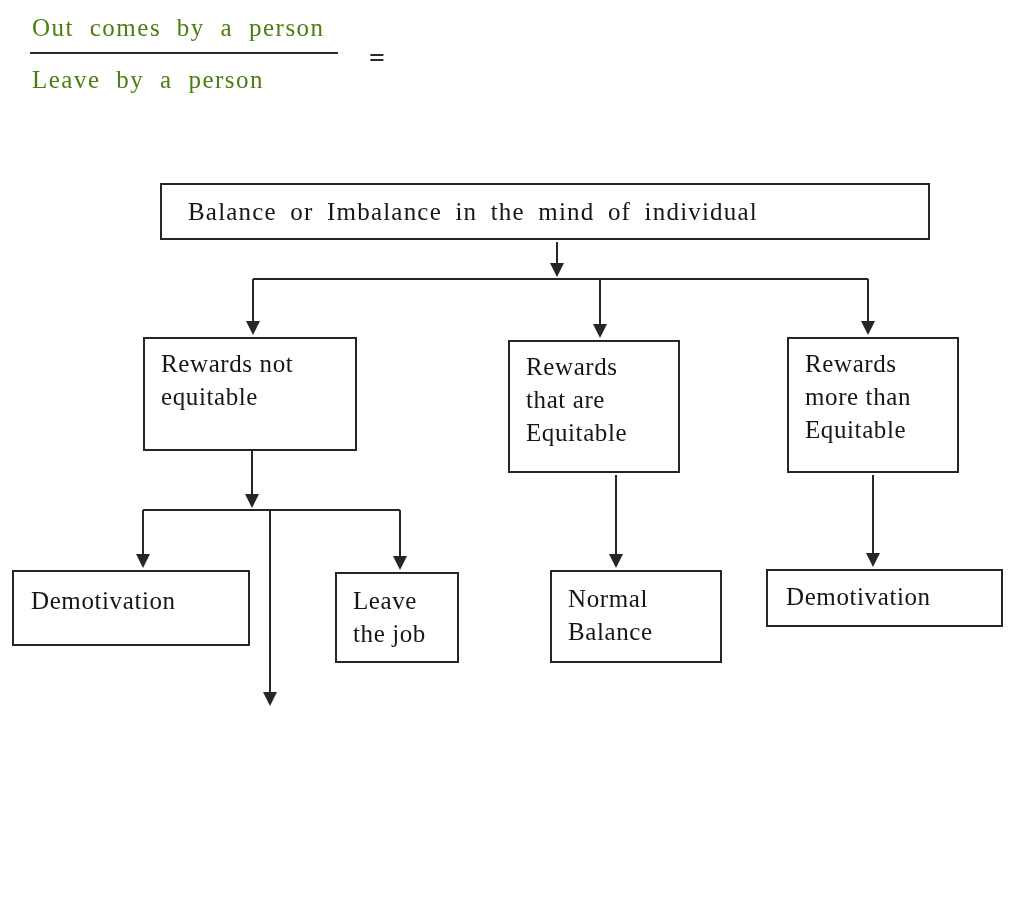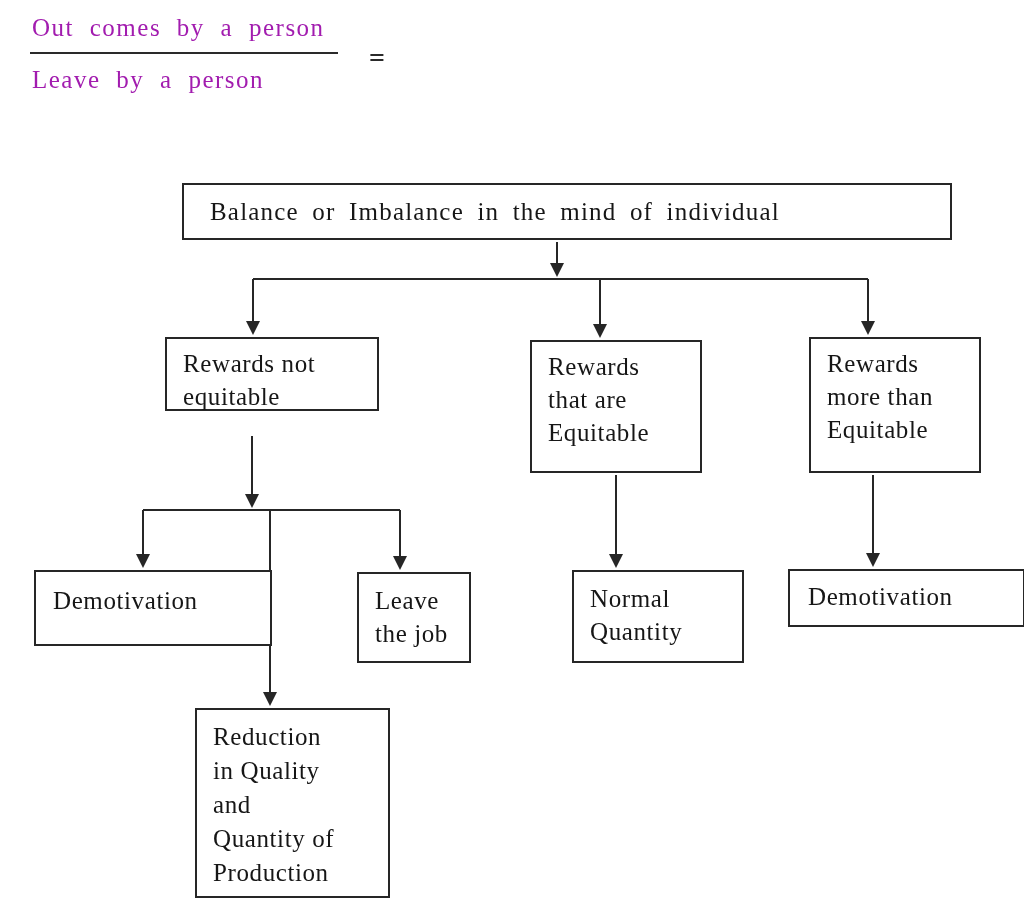--- a/index.html
+++ b/index.html
@@ -12,21 +12,21 @@
     color: #161616;
     overflow: hidden;
   }
 
   
   .fraction {
     position: absolute;
     font-size: 25px;
     letter-spacing: 1.5px;
     word-spacing: 8px;
-    color: #a21caf;
+    color: #4d7c0f;
   }
   .frac-left  { left: 30px;  top: 12px; width: 308px; }
   .frac-right { left: 443px; top: 12px; width: 412px; }
   .numerator   { padding: 2px 0 10px 2px; white-space: nowrap; }
   .frac-bar    { border: 0; border-top: 2px solid #2a2a2a; margin: 0; }
   .denominator { padding: 12px 0 0 2px; white-space: nowrap; }
   .equals-sign {
     position: absolute; left: 369px; top: 42px;
     font-size: 28px; font-weight: bold; color: #2a2a2a;
   }
@@ -34,34 +34,33 @@
   
   .box {
     position: absolute;
     box-sizing: border-box;
     border: 2px solid #262626;
     background: #ffffff;
     font-size: 25px;
     line-height: 33px;
     letter-spacing: 0.6px;
     white-space: pre-line;
-    margin-left: 22px;
   }
   .box-balance {
     left: 160px; top: 183px; width: 770px; height: 57px;
     display: flex; align-items: center;
     padding-left: 26px;
     white-space: nowrap;
     letter-spacing: 1.2px; word-spacing: 6px;
   }
-  .box-not-equitable   { left: 143px; top: 337px; width: 214px; height: 74px;  padding: 8px 0 0 16px; }
+  .box-not-equitable   { left: 143px; top: 337px; width: 214px; height: 114px;  padding: 8px 0 0 16px; }
   .box-equitable       { left: 508px; top: 340px; width: 172px; height: 133px; padding: 8px 0 0 16px; }
   .box-more-equitable  { left: 787px; top: 337px; width: 172px; height: 136px; padding: 8px 0 0 16px; }
   .box-demotiv-left    { left: 12px;  top: 570px; width: 238px; height: 76px;  padding: 12px 0 0 17px; }
-  .box-leave-job       { left: 335px; top: 572px; width: 114px; height: 91px;  padding: 10px 0 0 16px; font-family: Liberation Serif, serif; }
+  .box-leave-job       { left: 335px; top: 572px; width: 124px; height: 91px;  padding: 10px 0 0 16px; font-family: Liberation Serif, serif; }
   .box-normal-reaction { left: 550px; top: 570px; width: 172px; height: 93px;  padding: 10px 0 0 16px; }
   .box-demotiv-right   { left: 766px; top: 569px; width: 237px; height: 58px;  padding: 9px 0 0 18px; }
   .box-reduction       { left: 173px; top: 708px; width: 195px; height: 190px; padding: 10px 0 0 16px; line-height: 34px; }
 
   .connector-overlay {
     position: absolute; left: 0; top: 0;
     width: 1024px; height: 914px;
     pointer-events: none;
   }
 </style>
@@ -109,22 +108,17 @@
 that are
 Equitable</div>
   <div class="box box-more-equitable">Rewards
 more than
 Equitable</div>
 
   <div class="box box-demotiv-left">Demotivation</div>
   <div class="box box-leave-job">Leave
 the job</div>
   <div class="box box-normal-reaction">Normal
-Quantity</div>
+Balance</div>
   <div class="box box-demotiv-right">Demotivation</div>
 
-  <div class="box box-reduction">Reduction
-in Quality
-and
-Quantity of
-Production</div>
 
 </div>
 
 </body></html>

